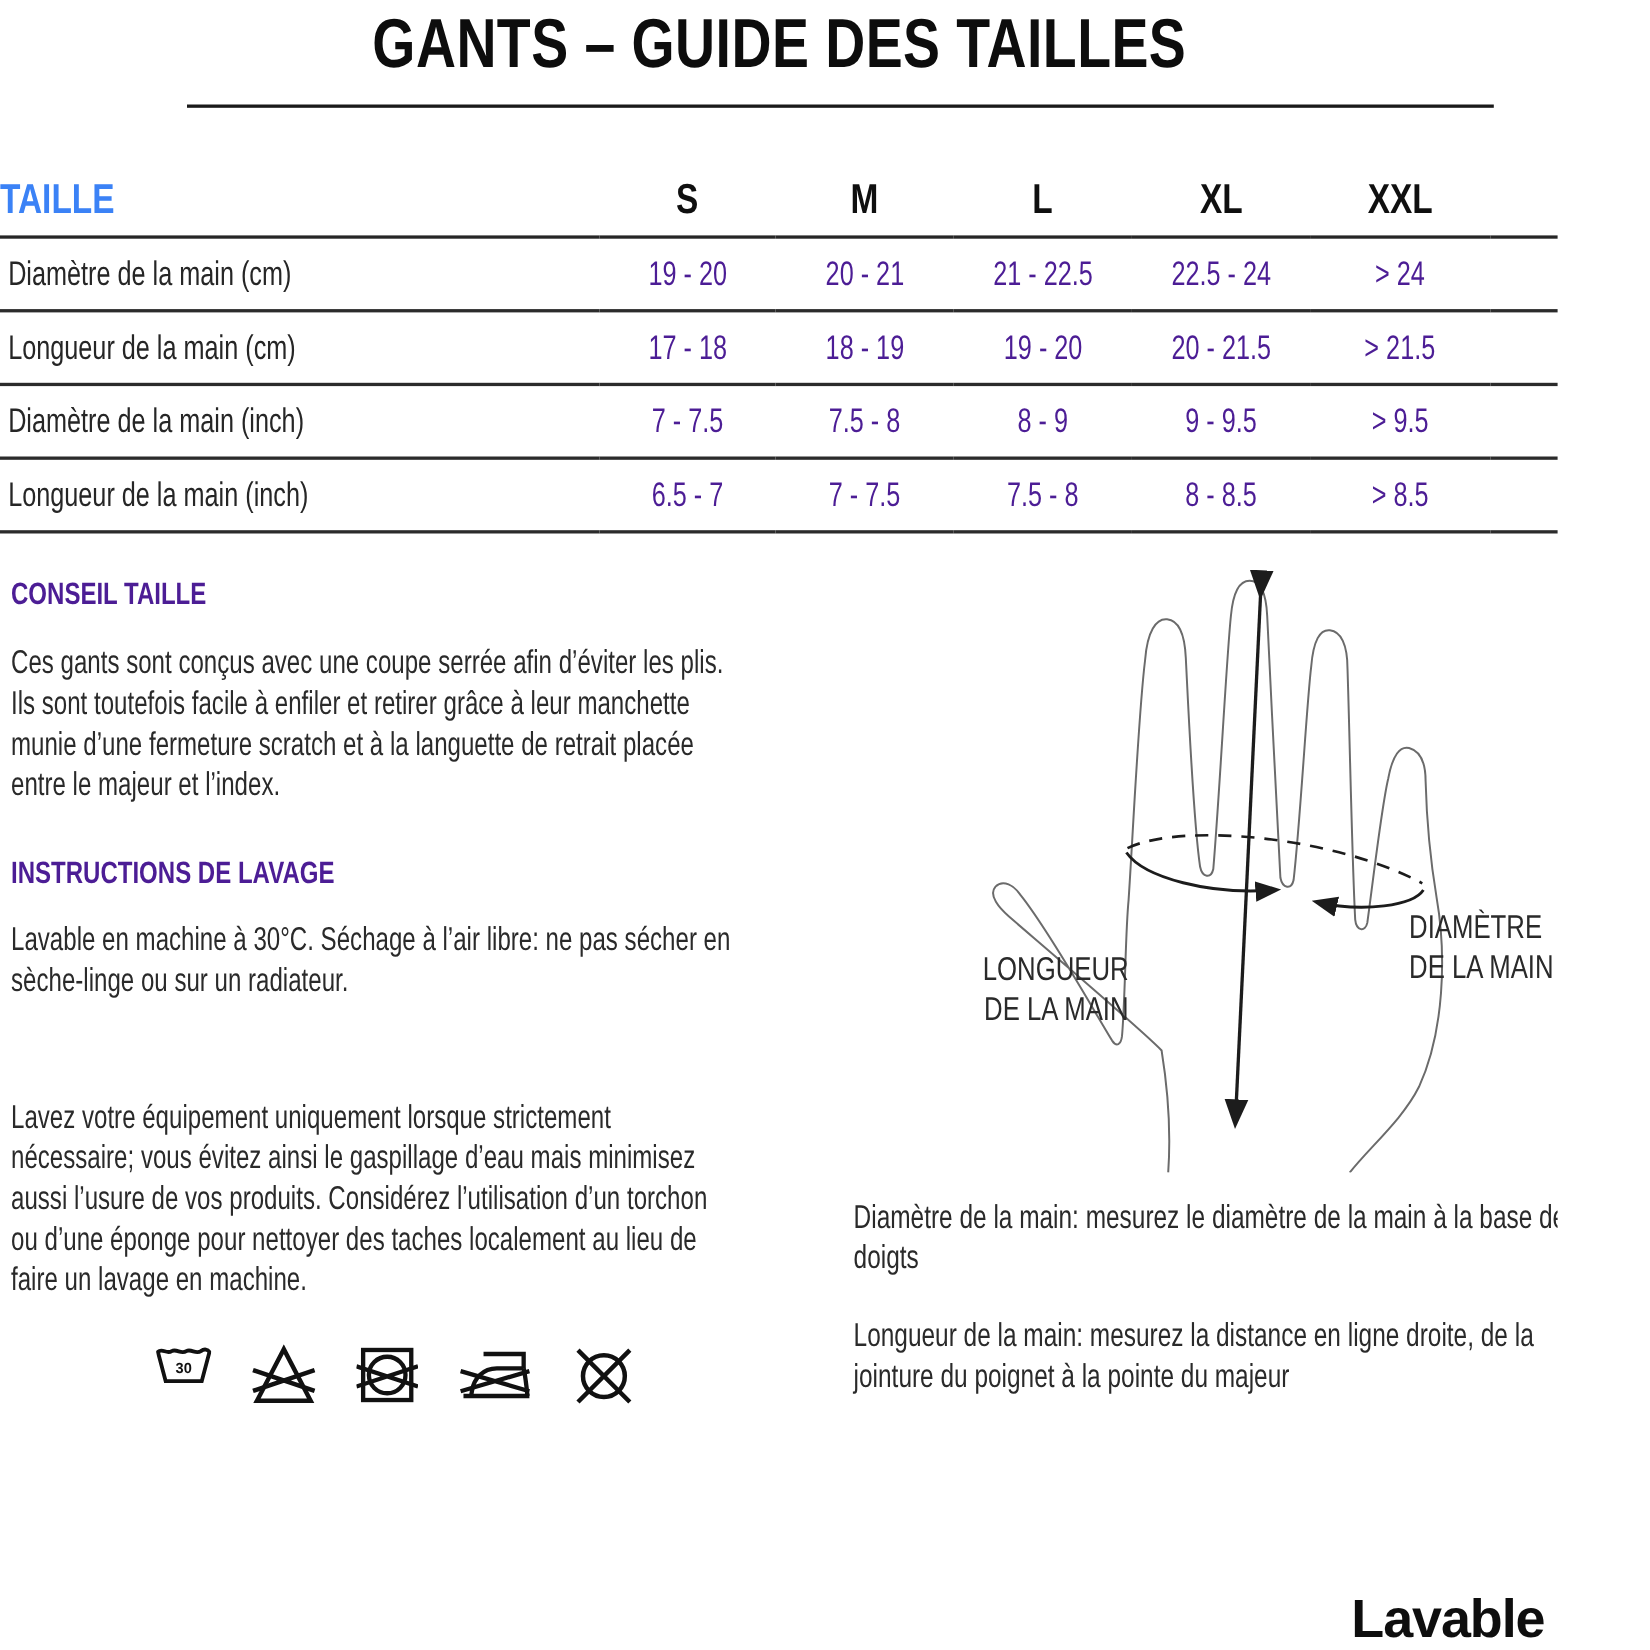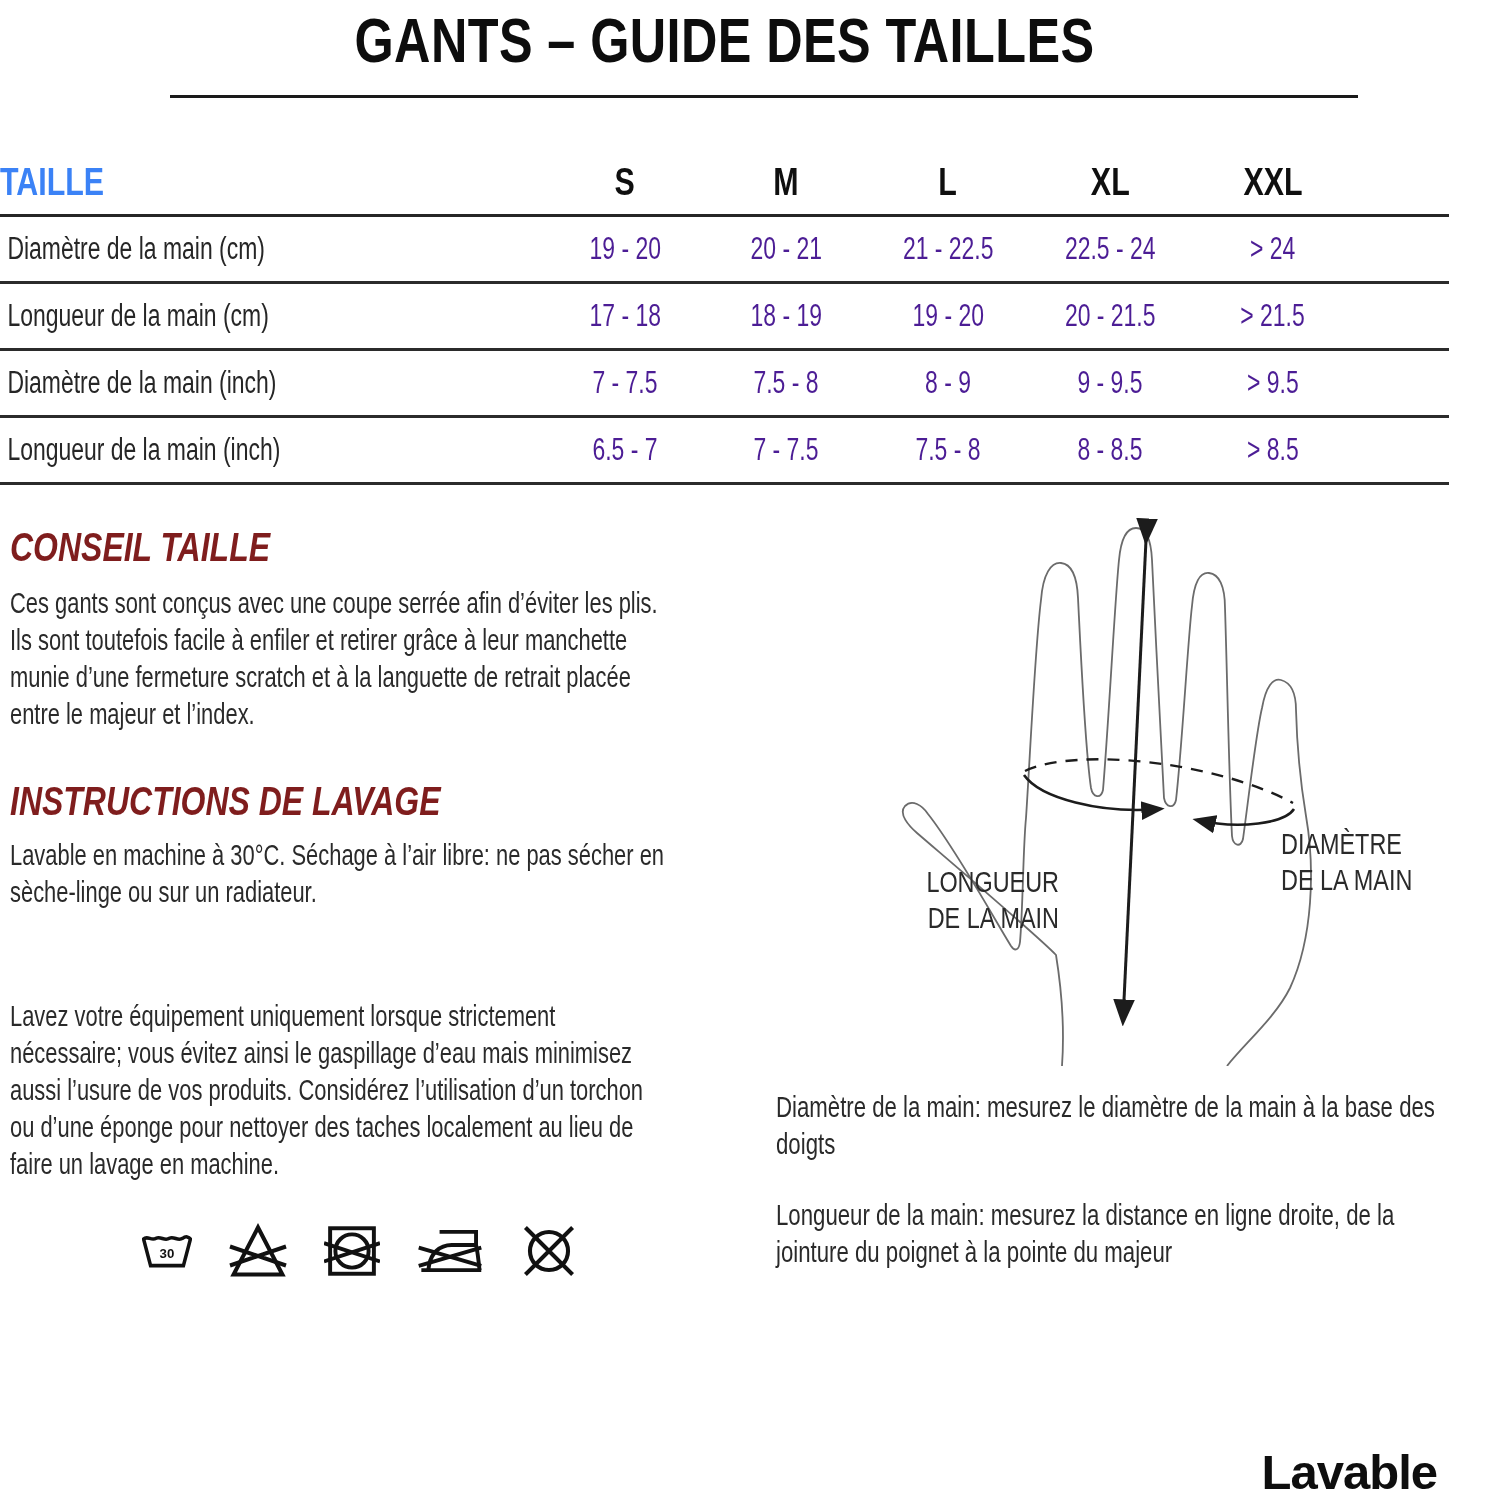--- a/index.html
+++ b/index.html
@@ -1,17 +1,17 @@
 <!DOCTYPE html>
 <html><head>
 <meta charset="utf-8">
 <style>
   html,body{margin:0;padding:0;background:#ffffff;}
   .page{position:relative;width:1416px;height:1500px;background:#ffffff;overflow:hidden;
-        font-family:"Liberation Sans", sans-serif;color:#1d1d1d;padding-left:33px;}
+        font-family:"Liberation Sans", sans-serif;color:#1d1d1d;}
   .abs{position:absolute;}
 
   
   .title{left:0;right:0;top:4px;text-align:center;font-weight:bold;font-size:63px;color:#0d0d0d;white-space:nowrap;}
   .title .sq{display:inline-block;transform:scaleX(.8);transform-origin:center top;letter-spacing:.5px;}
   .title-rule{left:170px;top:95px;width:1188px;height:3px;background:#1a1a1a;}
 
   
   .size-table{left:0;top:150px;width:1500px;border-collapse:collapse;table-layout:fixed;}
   .size-table td,.size-table th{padding:0;vertical-align:middle;height:64px;border-bottom:3px solid #2b2b2b;}
@@ -20,27 +20,27 @@
   .th-size{text-align:center;font-size:38px;font-weight:bold;color:#0f0f0f;}
   .td-label{text-align:left;font-size:31px;color:#262626;}
   .td-val{text-align:center;font-size:31px;color:#4c1d95;}
   .sxl{display:inline-block;transform:scaleX(.74);transform-origin:left center;white-space:nowrap;}
   .sxc{display:inline-block;transform:scaleX(.74);transform-origin:center center;white-space:nowrap;}
   .sxlb{display:inline-block;transform:scaleX(.8);transform-origin:left center;white-space:nowrap;}
   .sxcb{display:inline-block;transform:scaleX(.8);transform-origin:center center;white-space:nowrap;}
   .td-label .pad{padding-left:10px;display:inline-block;}
 
   
-  .sec-heading{font-size:41px;font-weight:bold;color:#7f1d1d;white-space:nowrap;font-style:italic;}
+  .sec-heading{font-size:28px;font-weight:bold;color:#4c1d95;white-space:nowrap;}
   .sec-heading .sq{display:inline-block;transform:scaleX(.78);transform-origin:left center;}
   .body-block{font-size:30px;line-height:37px;color:#2a2a2a;white-space:pre-line;
               transform:scaleX(.73);transform-origin:left top;width:1010px;}
 
   
-  .icons-row{left:142px;top:1222px;display:flex;align-items:center;gap:37px;}
+  .icons-row{left:142px;top:1222px;display:flex;align-items:flex-start;gap:37px;}
   .icons-row svg{display:block;}
   .care{stroke:#111;fill:none;stroke-width:4.5;}
 
   
   .diagram-label{font-size:30px;line-height:36px;color:#2a2a2a;white-space:pre-line;}
   .dl-right{transform:scaleX(.78);transform-origin:right top;text-align:right;}
   .dl-left{transform:scaleX(.78);transform-origin:left top;text-align:left;}
   .caption{font-size:30px;line-height:37px;color:#2a2a2a;white-space:pre-line;
            transform:scaleX(.74);transform-origin:left top;width:950px;}
 

